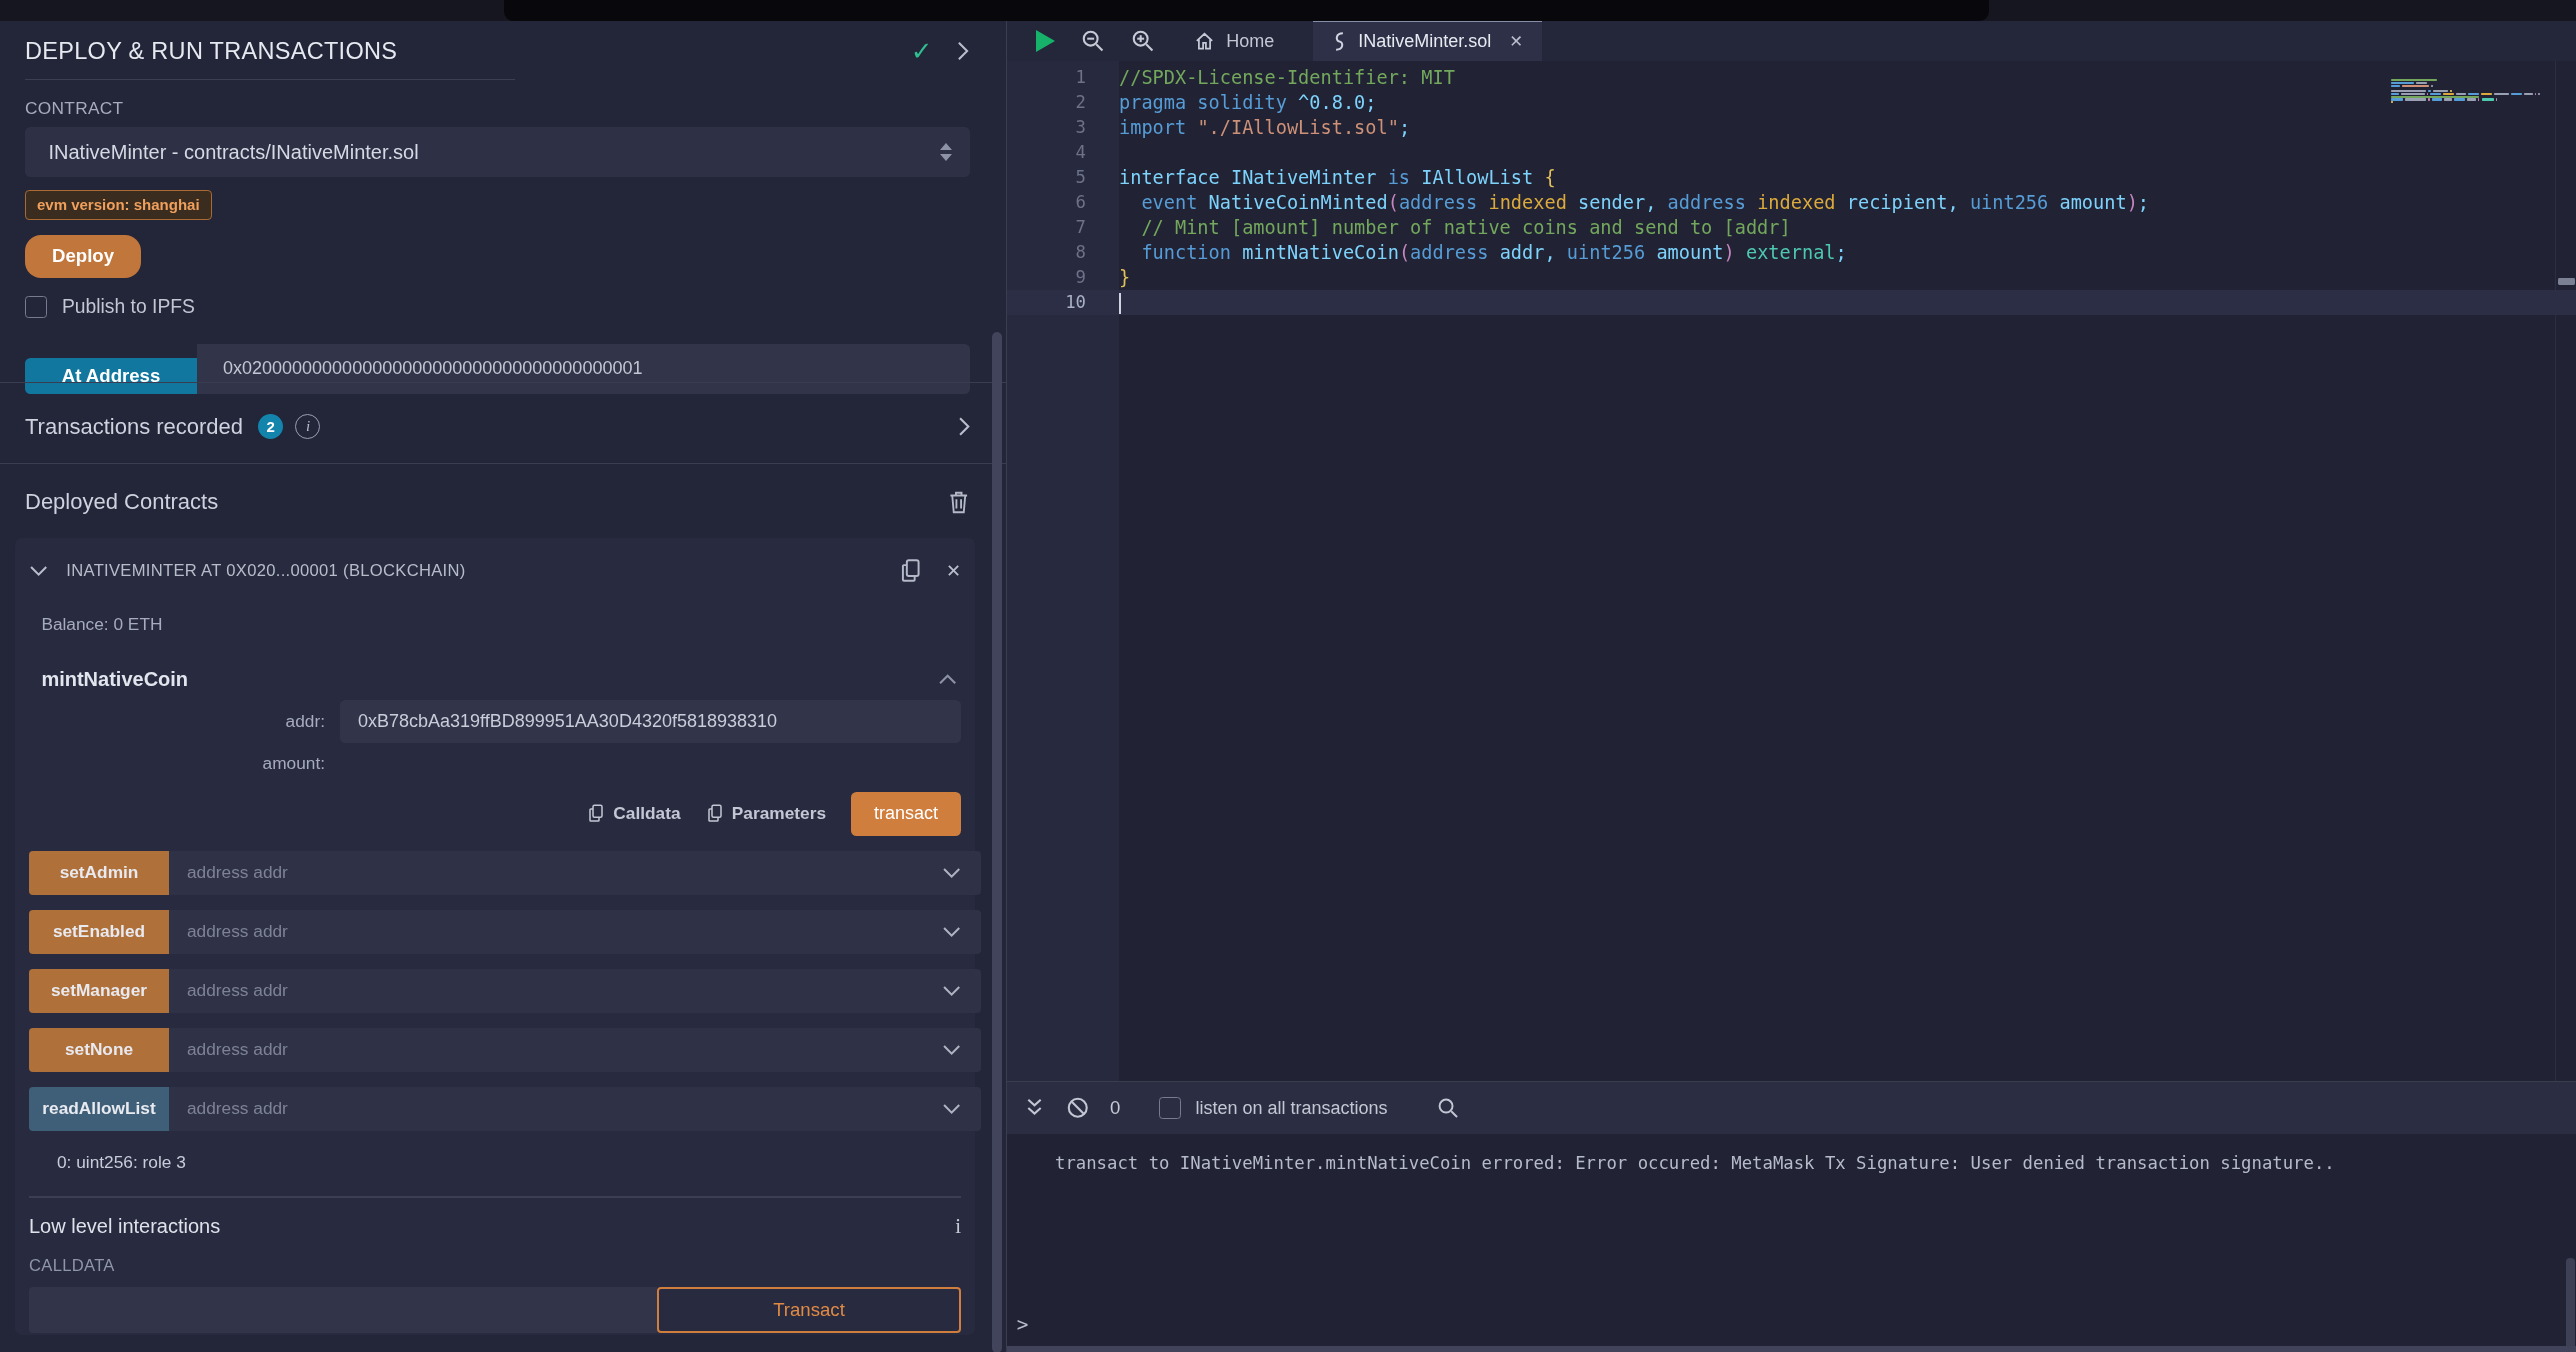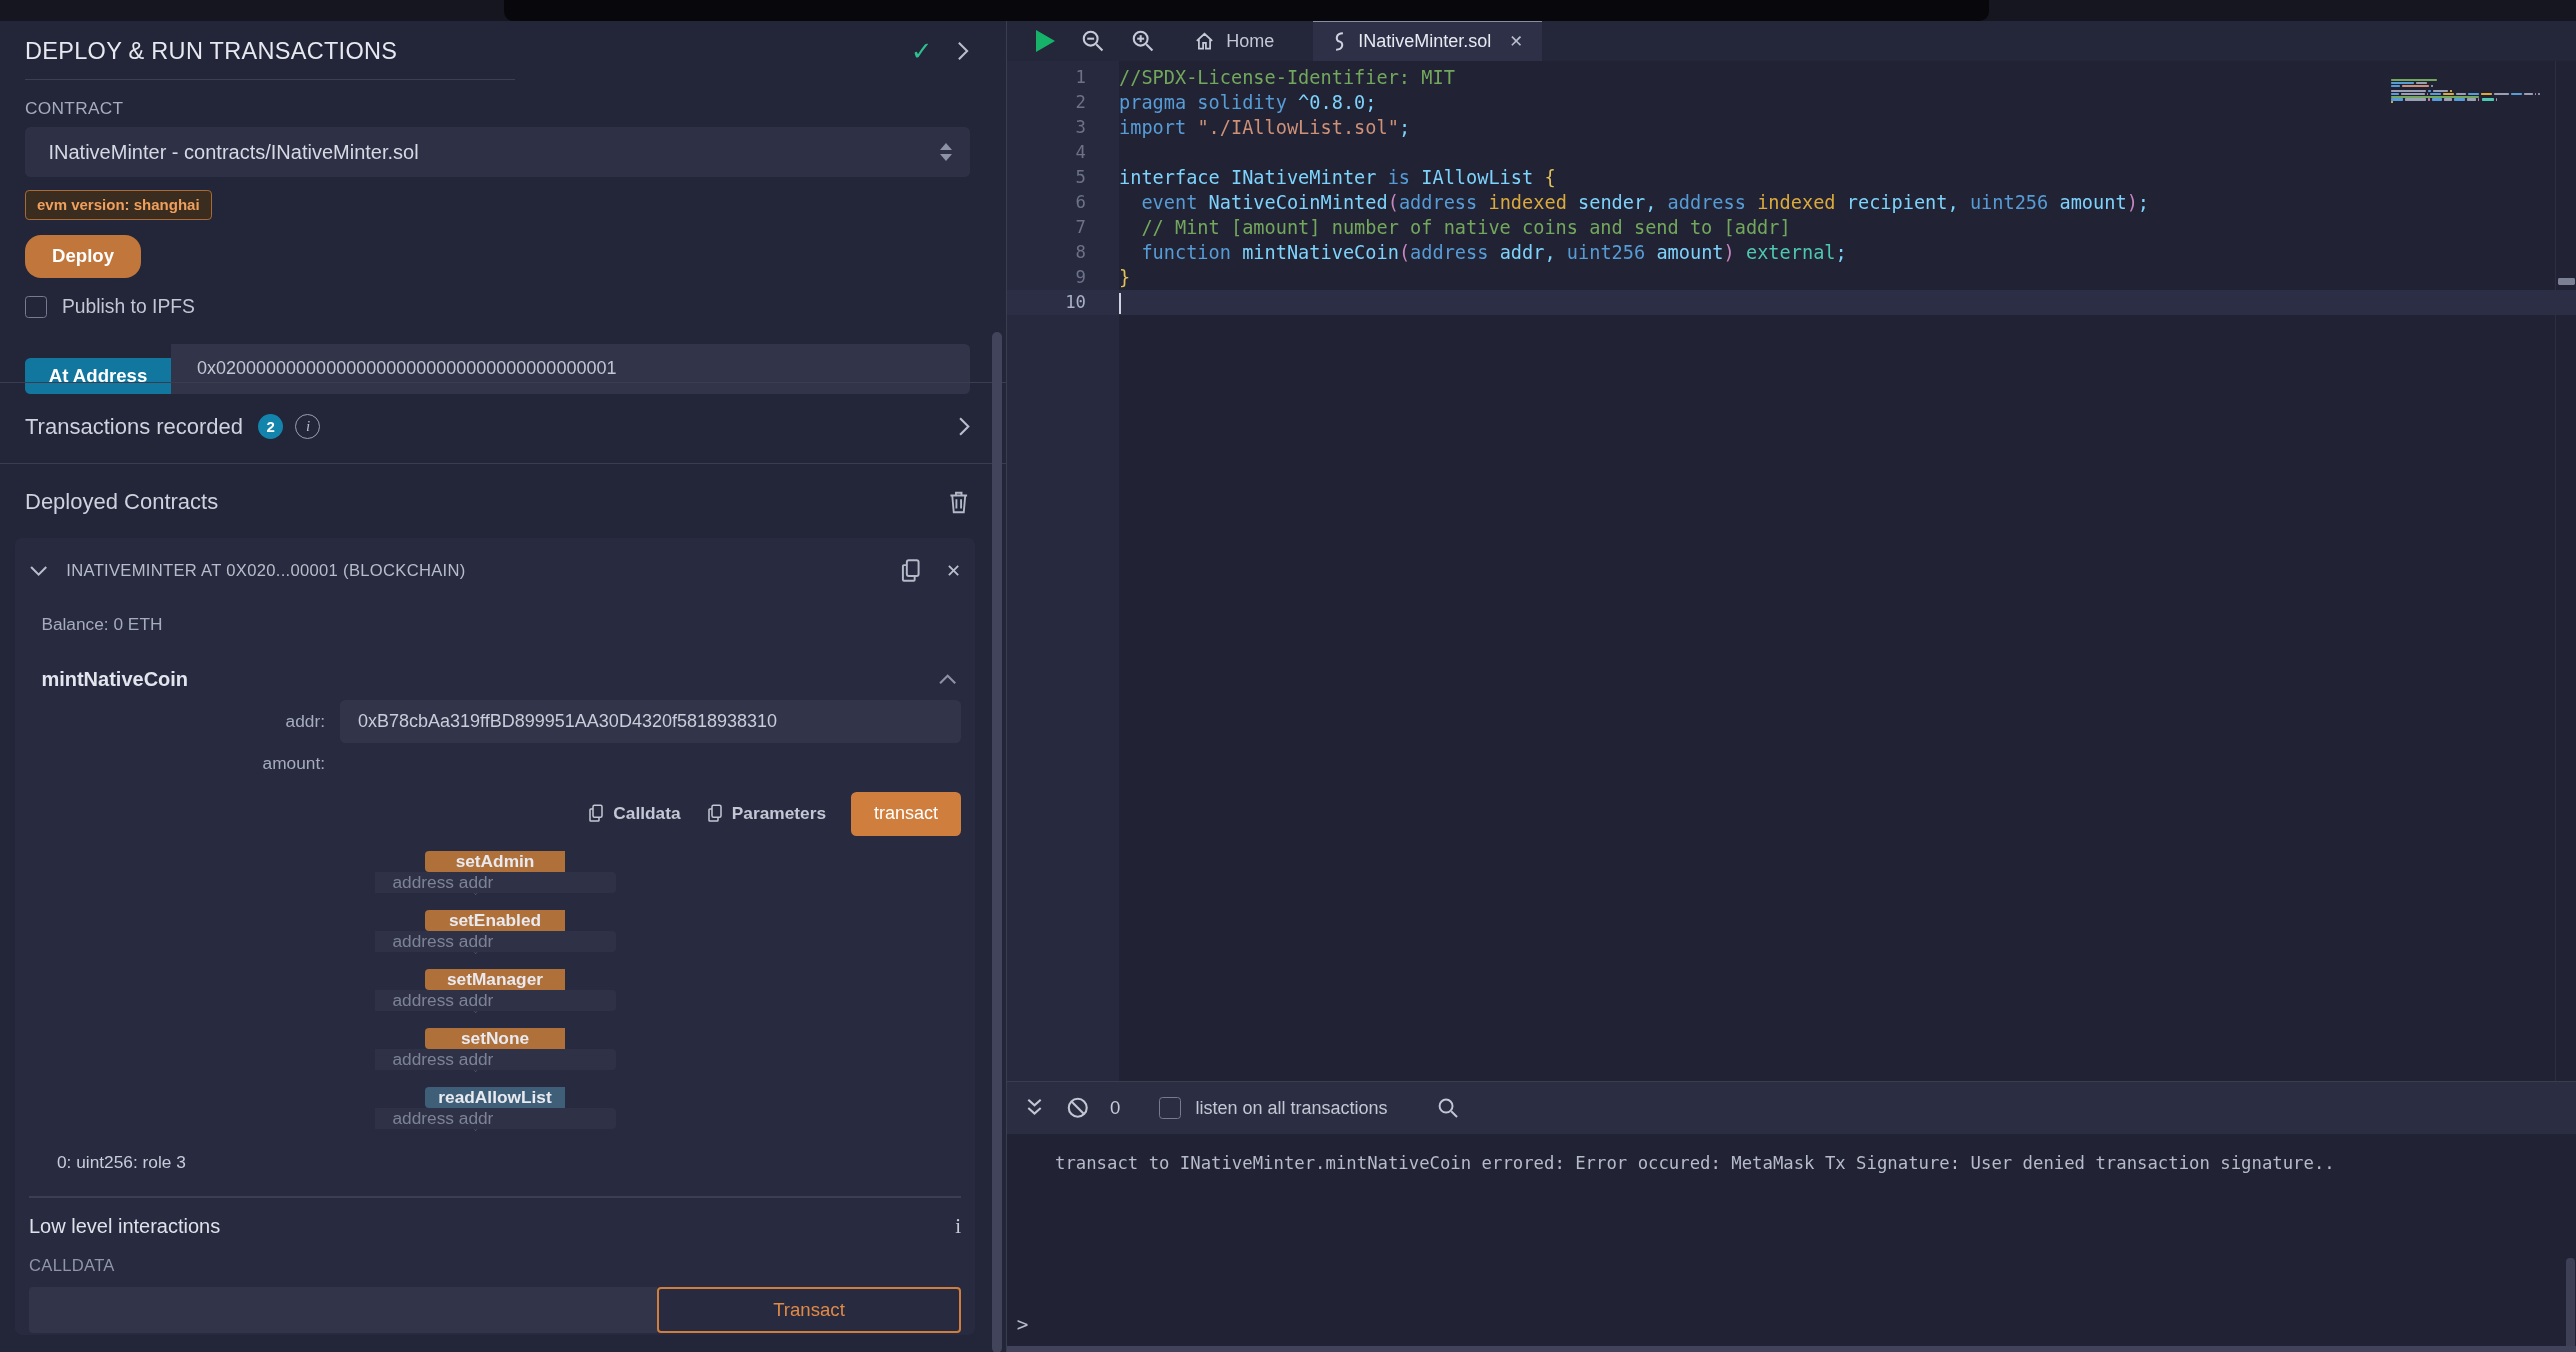--- a/index.html
+++ b/index.html
@@ -29,21 +29,21 @@
 
   .evm-badge { display:inline-block; margin-top:12.4px; padding:5.5px 11px; border:1.4px solid #a96a35; background:#3a2c1f; border-radius:4.1px; color:#f0a05c; font-size:15px; font-weight:bold; }
 
   .deploy-btn { display:block; margin-top:15px; width:116px; height:43px; background:#c1763c; border:none; border-radius:16px; color:#fff; font-size:18.6px; font-weight:bold; font-family:inherit; cursor:pointer; }
 
   .ipfs-row { display:flex; align-items:center; gap:15px; margin-top:18px; }
   .checkbox { width:22px; height:22px; border:1.4px solid #767b8f; border-radius:3.5px; background:transparent; cursor:pointer; }
   .ipfs-label { font-size:19.3px; color:#c3c7d4; }
 
   .ataddr-row { display:flex; margin-top:26px; height:50px; }
-  .ataddr-btn { width:146px; background:#12779e; border:none; border-radius:5.5px 0 0 5.5px; color:#fff; font-size:18.6px; font-weight:bold; font-family:inherit; cursor:pointer;margin-top:14px; }
+  .ataddr-btn { width:172px; background:#12779e; border:none; border-radius:5.5px 0 0 5.5px; color:#fff; font-size:18.6px; font-weight:bold; font-family:inherit; cursor:pointer;margin-top:14px; }
   .ataddr-input { flex:1; background:#32354a; border:none; border-radius:0 5.5px 5.5px 0; color:#c2c6d2; font-size:18px; padding-left:26px; font-family:inherit; }
 
   .full-divider { position:absolute; left:0; width:1006px; height:1.4px; background:#3a3d4f; }
   .section-row { position:absolute; left:25px; right:36px; display:flex; align-items:center; }
   .section-title { font-size:22px; color:#ced2de; }
   .badge-count { width:25px; height:25px; border-radius:50%; background:#1385ad; color:#fff; font-size:15px; font-weight:bold; display:flex; align-items:center; justify-content:center; margin-left:15px; }
   .info-circle { width:25px; height:25px; border-radius:50%; border:1.4px solid #9aa0b4; color:#b9becd; font-size:15px; display:flex; align-items:center; justify-content:center; margin-left:12.4px; font-family:"Liberation Serif", serif; font-style:italic; }
   .spacer { flex:1; }
 
   
@@ -54,21 +54,21 @@
   .balance { font-size:17.3px; color:#a6abbe; margin-top:15px; margin-left:12.4px; }
   .fn-head { display:flex; align-items:center; margin-top:33px; margin-left:12.4px; }
   .fn-name { font-size:20px; font-weight:bold; color:#e2e5ee; }
   .param-row { display:flex; align-items:center; margin-top:9.7px; }
   .param-label { width:311px; text-align:right; padding-right:15px; font-size:17.3px; color:#a6abbe; }
   .param-input { flex:1; height:43px; background:#32354a; border:none; border-radius:5.5px; color:#c9cdd9; font-size:18px; padding-left:18px; font-family:inherit; }
   .actions-row { display:flex; align-items:center; justify-content:flex-end; gap:25px; margin-top:18px; }
   .copy-label { display:flex; align-items:center; gap:8.3px; font-size:17.3px; font-weight:bold; color:#c3c7d4; cursor:pointer; }
   .transact-btn { width:110px; height:44px; background:#cf7e3e; border:none; border-radius:5.5px; color:#fff; font-size:18px; font-family:inherit; cursor:pointer; }
 
-  .fn-row { display:flex; align-items:center; margin-top:15px; height:44px;flex-direction:column; }
+  .fn-row { display:flex; align-items:center; margin-top:15px; height:44px; }
   .fn-btn { width:140px; height:44px; border:none; border-radius:4.1px 0 0 4.1px; color:#e8eaf0; font-size:17.3px; font-weight:bold; font-family:inherit; cursor:pointer; }
   .fn-btn.orange { background:#b0703a; }
   .fn-btn.blue { background:#3f5e78; }
   .fn-input { flex:1; height:44px; background:#2f3246; border:none; border-radius:0 4.1px 4.1px 0; color:#c9cdd9; font-size:17.3px; padding-left:18px; font-family:inherit; }
   .fn-input::placeholder { color:#7d8296; }
   .param-input::placeholder { color:#7d8296; }
   .fn-chev { margin-left:-39px; z-index:2; }
   .fn-output { font-size:17.3px; color:#c8ccda; margin-top:21px; margin-left:28px; }
 
   .lowlevel-divider { height:1.4px; background:#3c3f52; margin-top:23.5px; }

